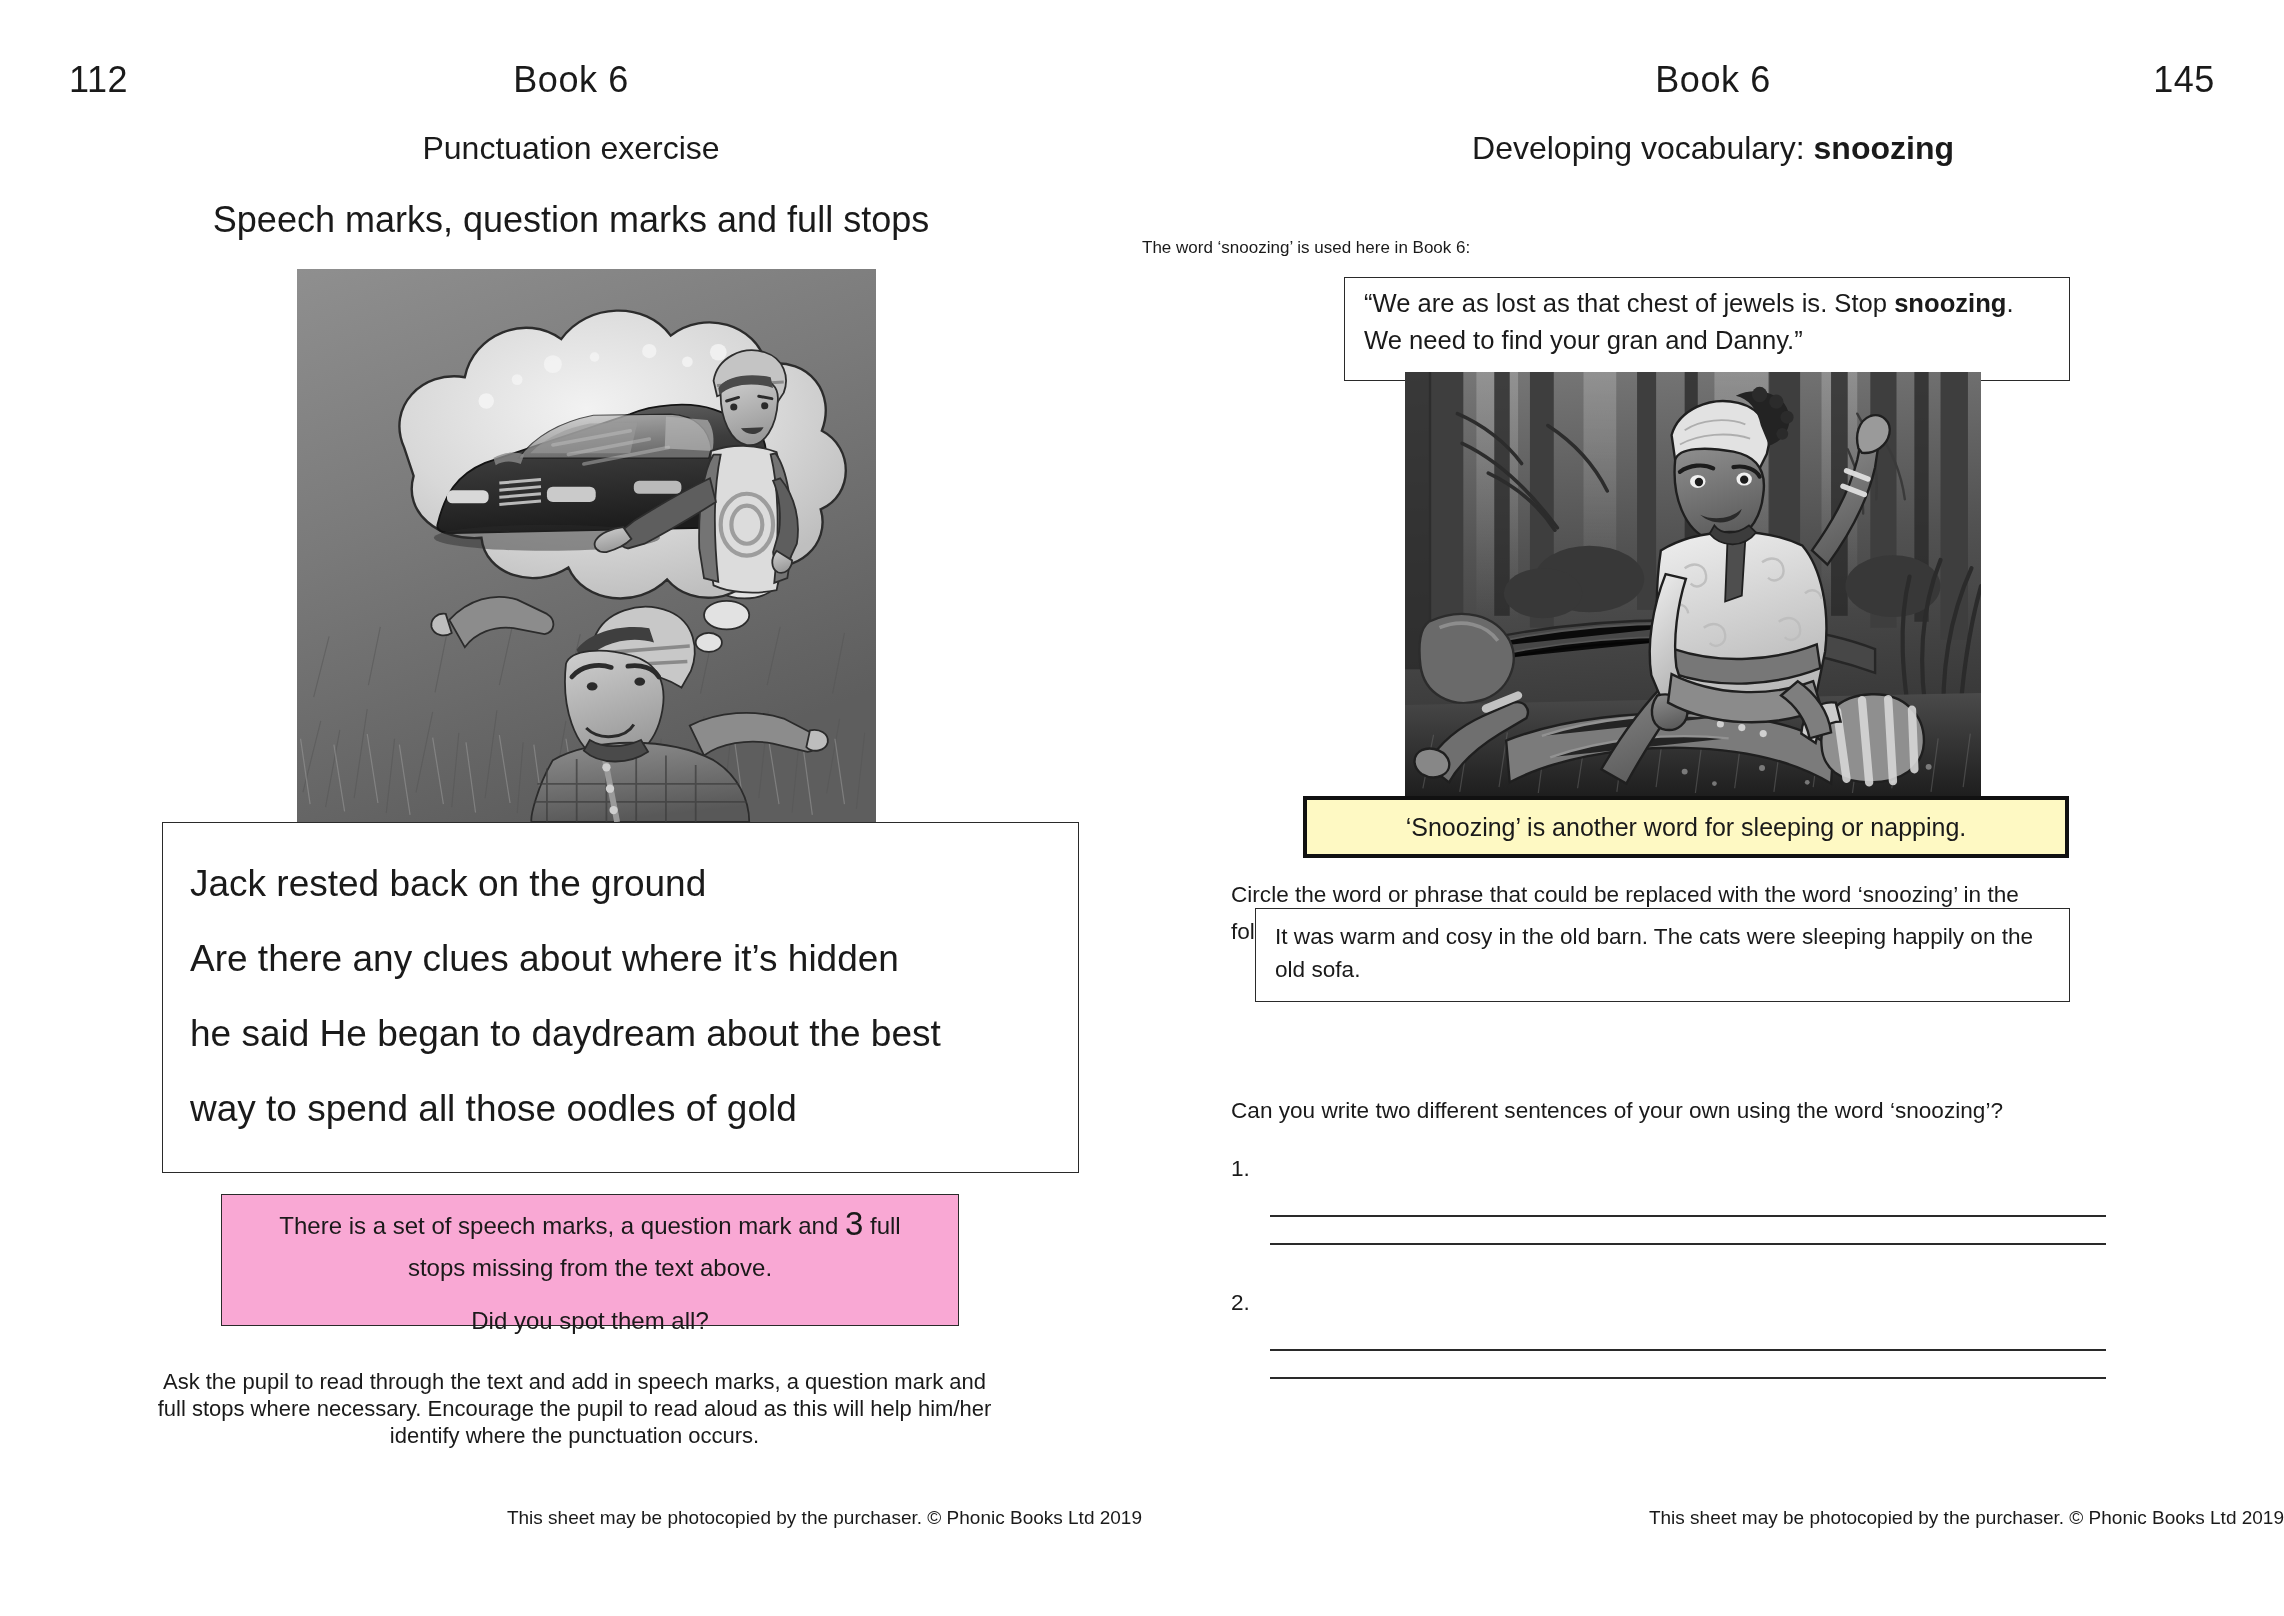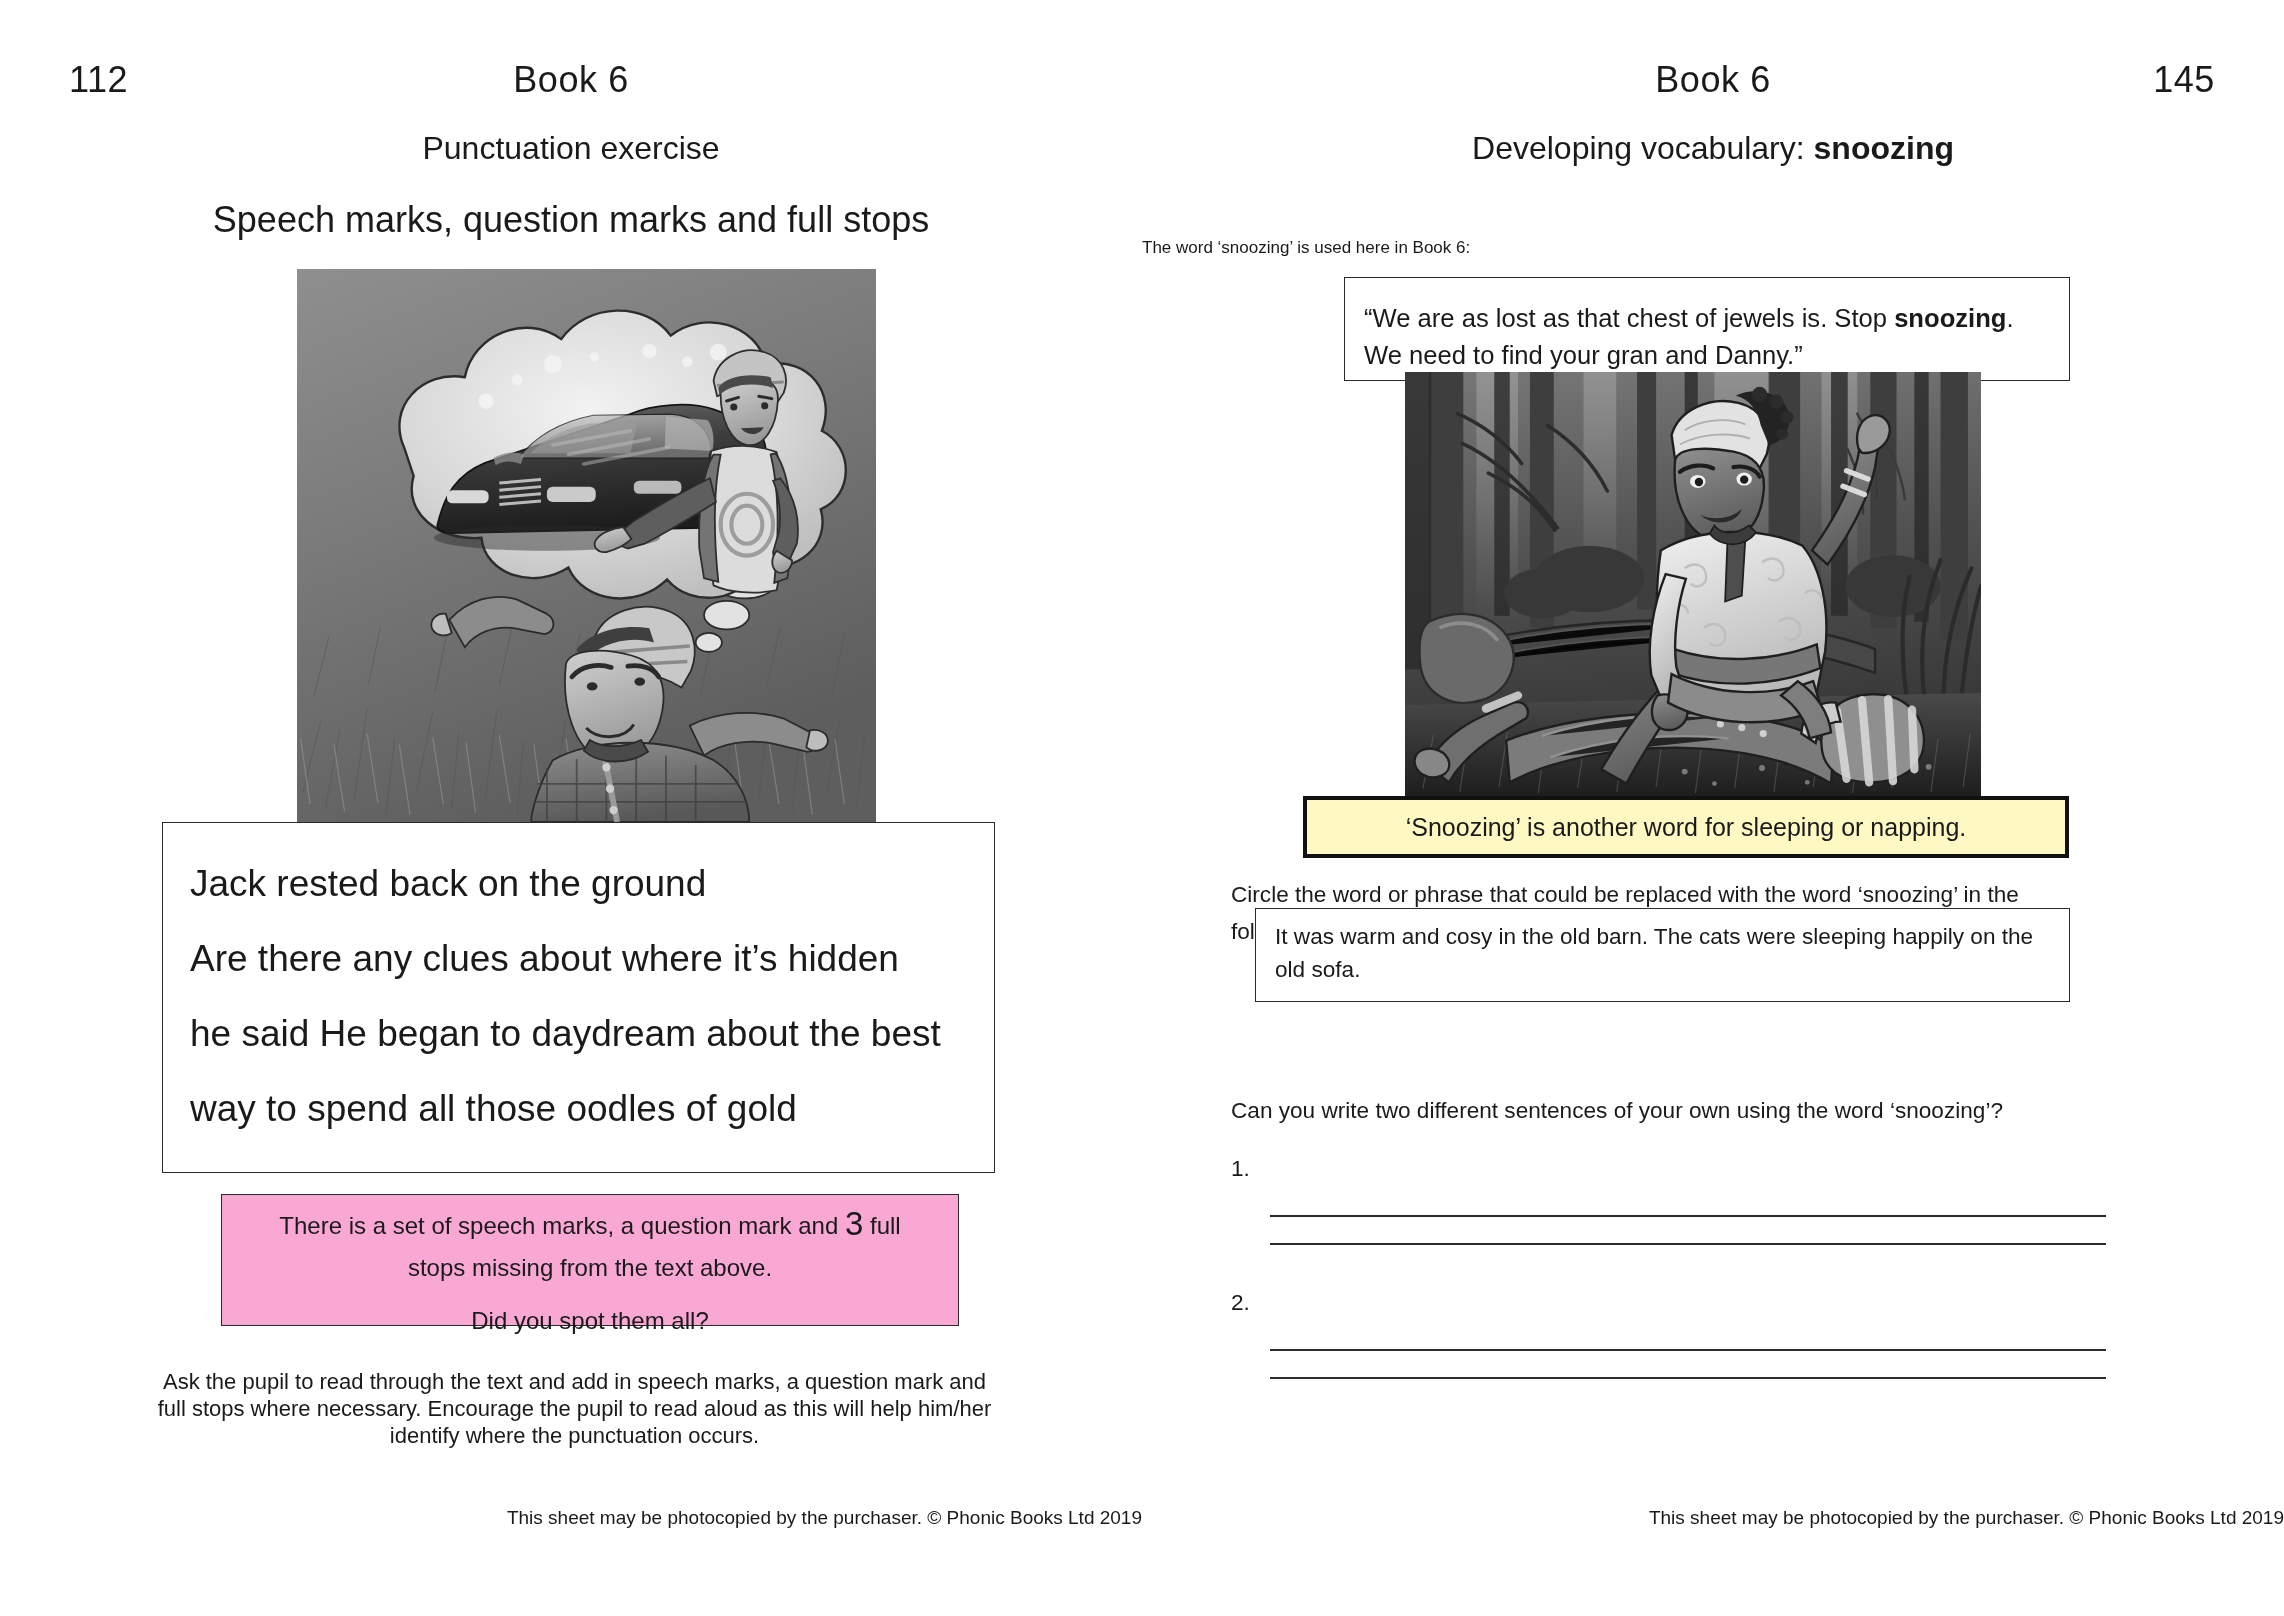--- a/index.html
+++ b/index.html
@@ -76,21 +76,21 @@
     width: 579px;
     height: 553px;
     overflow: hidden;
     background: #8d8d8d;
   }
 
   .text-box {
     position: absolute;
     left: 162px;
     top: 822px;
-    width: 833px;
+    width: 917px;
     height: 351px;
     border: 1.8px solid #2a2a2a;
     background: #ffffff;
     box-sizing: border-box;
     padding: 22.6px 27px 0 27px;
   }
   .text-box p {
     margin: 0 0 0 0;
     font-size: 37px;
     line-height: 75px;
@@ -149,21 +149,21 @@
 
   .quote-box {
     position: absolute;
     left: 202px;
     top: 277px;
     width: 726px;
     height: 104px;
     border: 1.8px solid #2a2a2a;
     background: #ffffff;
     box-sizing: border-box;
-    padding: 22px 19px 0 19px;
+    padding: 7px 19px 0 19px;
   }
   .quote-box p {
     margin: 0;
     font-size: 25.6px;
     line-height: 37px;
   }
   .quote-box b { font-weight: bold; }
 
   .illus-right {
     position: absolute;

